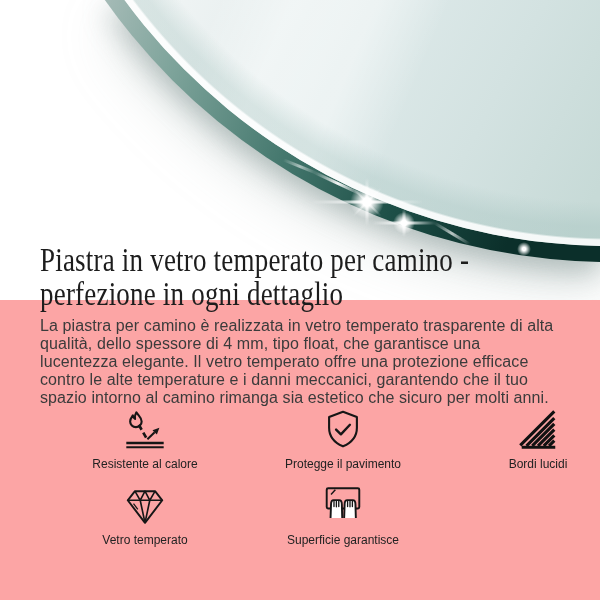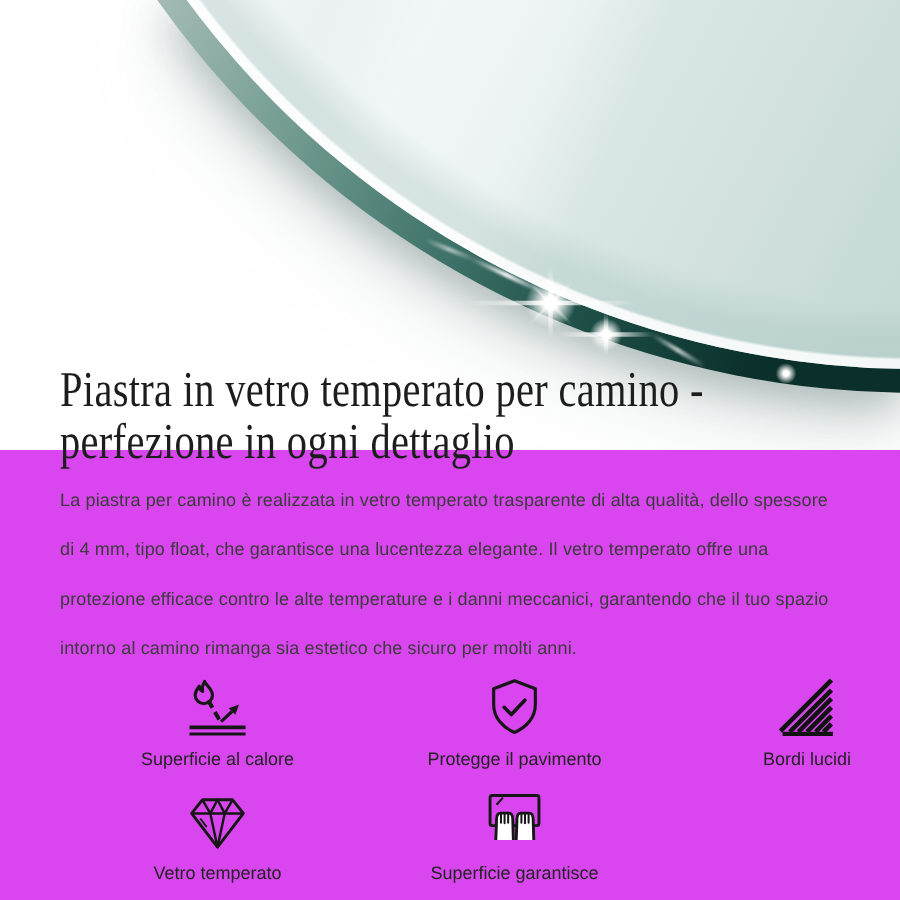--- a/index.html
+++ b/index.html
@@ -1,21 +1,21 @@
 <!DOCTYPE html>
 <html><head>
 <meta charset="utf-8">
 <style>
   html,body{margin:0;padding:0;}
   body{
     width:600px;height:600px;background:#ffffff;overflow:hidden;
     font-family:"Liberation Sans",sans-serif;
     -webkit-font-smoothing:antialiased;
   }
-  .page{position:relative;width:600px;height:600px;background:#d946ef;}
+  .page{position:relative;width:600px;height:600px;background:#fca5a5;}
 
   
   .hero{position:relative;height:300px;overflow:hidden;background:#fff;}
   .glass-edge-wrap{position:absolute;inset:0;
     filter:drop-shadow(0 10px 14px rgba(96,118,116,.42)) drop-shadow(0 22px 26px rgba(120,140,138,.22));}
   .glass-edge{position:absolute;inset:0;
     background:linear-gradient(112deg,#b8c6c4 8%,#7da39a 28%,#45786e 48%,#1d4f47 66%,#0b2f2a 84%);
     clip-path:ellipse(620px 620px at 611px -358px);}
   .glass-surface{position:absolute;inset:0;
     clip-path:ellipse(604px 604px at 611px -358px);
@@ -41,21 +41,21 @@
     background:radial-gradient(circle,rgba(255,255,255,1) 0 18%,rgba(255,255,255,.55) 42%,rgba(255,255,255,0) 70%);}
   .edge-glint{position:absolute;height:2.5px;filter:blur(.6px);
     background:linear-gradient(90deg,rgba(255,255,255,0),rgba(255,255,255,.95),rgba(255,255,255,0));}
 
   
   .content{position:relative;z-index:2;margin-top:-58px;padding:0 40px;}
   h1{margin:0 0 19px;font-family:"Liberation Serif",serif;font-weight:400;
      font-size:27px;line-height:28px;color:#1d1d1d;letter-spacing:.2px;
      transform:scaleY(1.24);transform-origin:0 0;}
   h1 span{display:block;}
-  .desc{margin:0;font-size:12px;line-height:33px;color:#3b3b3b;letter-spacing:.1px;max-width:525px;}
+  .desc{margin:0;font-size:16px;line-height:18px;color:#3b3b3b;letter-spacing:.1px;max-width:525px;}
 
   
   .features{margin-top:2px;padding:0 20px;display:grid;
     grid-template-columns:170px 226px 164px;row-gap:14px;}
   .feature{display:flex;flex-direction:column;align-items:center;}
   .icon-box{height:44px;display:flex;align-items:center;justify-content:center;}
   .icon-box svg{width:46px;height:46px;}
   .feature-label{font-size:12px;color:#222222;margin-top:4px;white-space:nowrap;}
   svg *{vector-effect:none;}
 </style>
@@ -103,21 +103,21 @@
         <div class="icon-box">
           <svg viewBox="0 0 48 48" fill="none" stroke="#161616" stroke-width="2.2">
             <path d="M15 4.5 C17 8 20.5 10 20.5 14 A6 6 0 0 1 8.5 14 C8.5 11.2 10 9.6 11.3 7.8 C11.6 9.6 12.3 10.7 13.6 11.4 C13.2 9 13.6 6.8 15 4.5 Z" stroke-linejoin="round"></path>
             <path d="M17.5 17.5 L25.5 31.5" stroke-width="2.8" stroke-dasharray="6 3.5"></path>
             <path d="M26.5 32.5 L34.1 25.4"></path>
             <polygon points="39,20.5 36.4,27.7 31.8,23.2" fill="#161616" stroke="none"></polygon>
             <path d="M4.5 36.5 H43.5" stroke-width="2.6"></path>
             <path d="M4.5 41 H43.5" stroke-width="2"></path>
           </svg>
         </div>
-        <div class="feature-label">Superficie al calore</div>
+        <div class="feature-label">Resistente al calore</div>
       </div>
 
 
       <div class="feature">
         <div class="icon-box">
           <svg viewBox="0 0 48 48" fill="none" stroke="#161616" stroke-width="2.2">
             <path d="M24 4 L38.5 9.5 V20.5 C38.5 29.5 32.5 36.3 24 40 C15.5 36.3 9.5 29.5 9.5 20.5 V9.5 Z" stroke-linejoin="round"></path>
             <path d="M16.8 22.5 L21.8 27.5 L31.2 17.5" stroke-width="2.5" stroke-linecap="round" stroke-linejoin="round"></path>
           </svg>
         </div>

